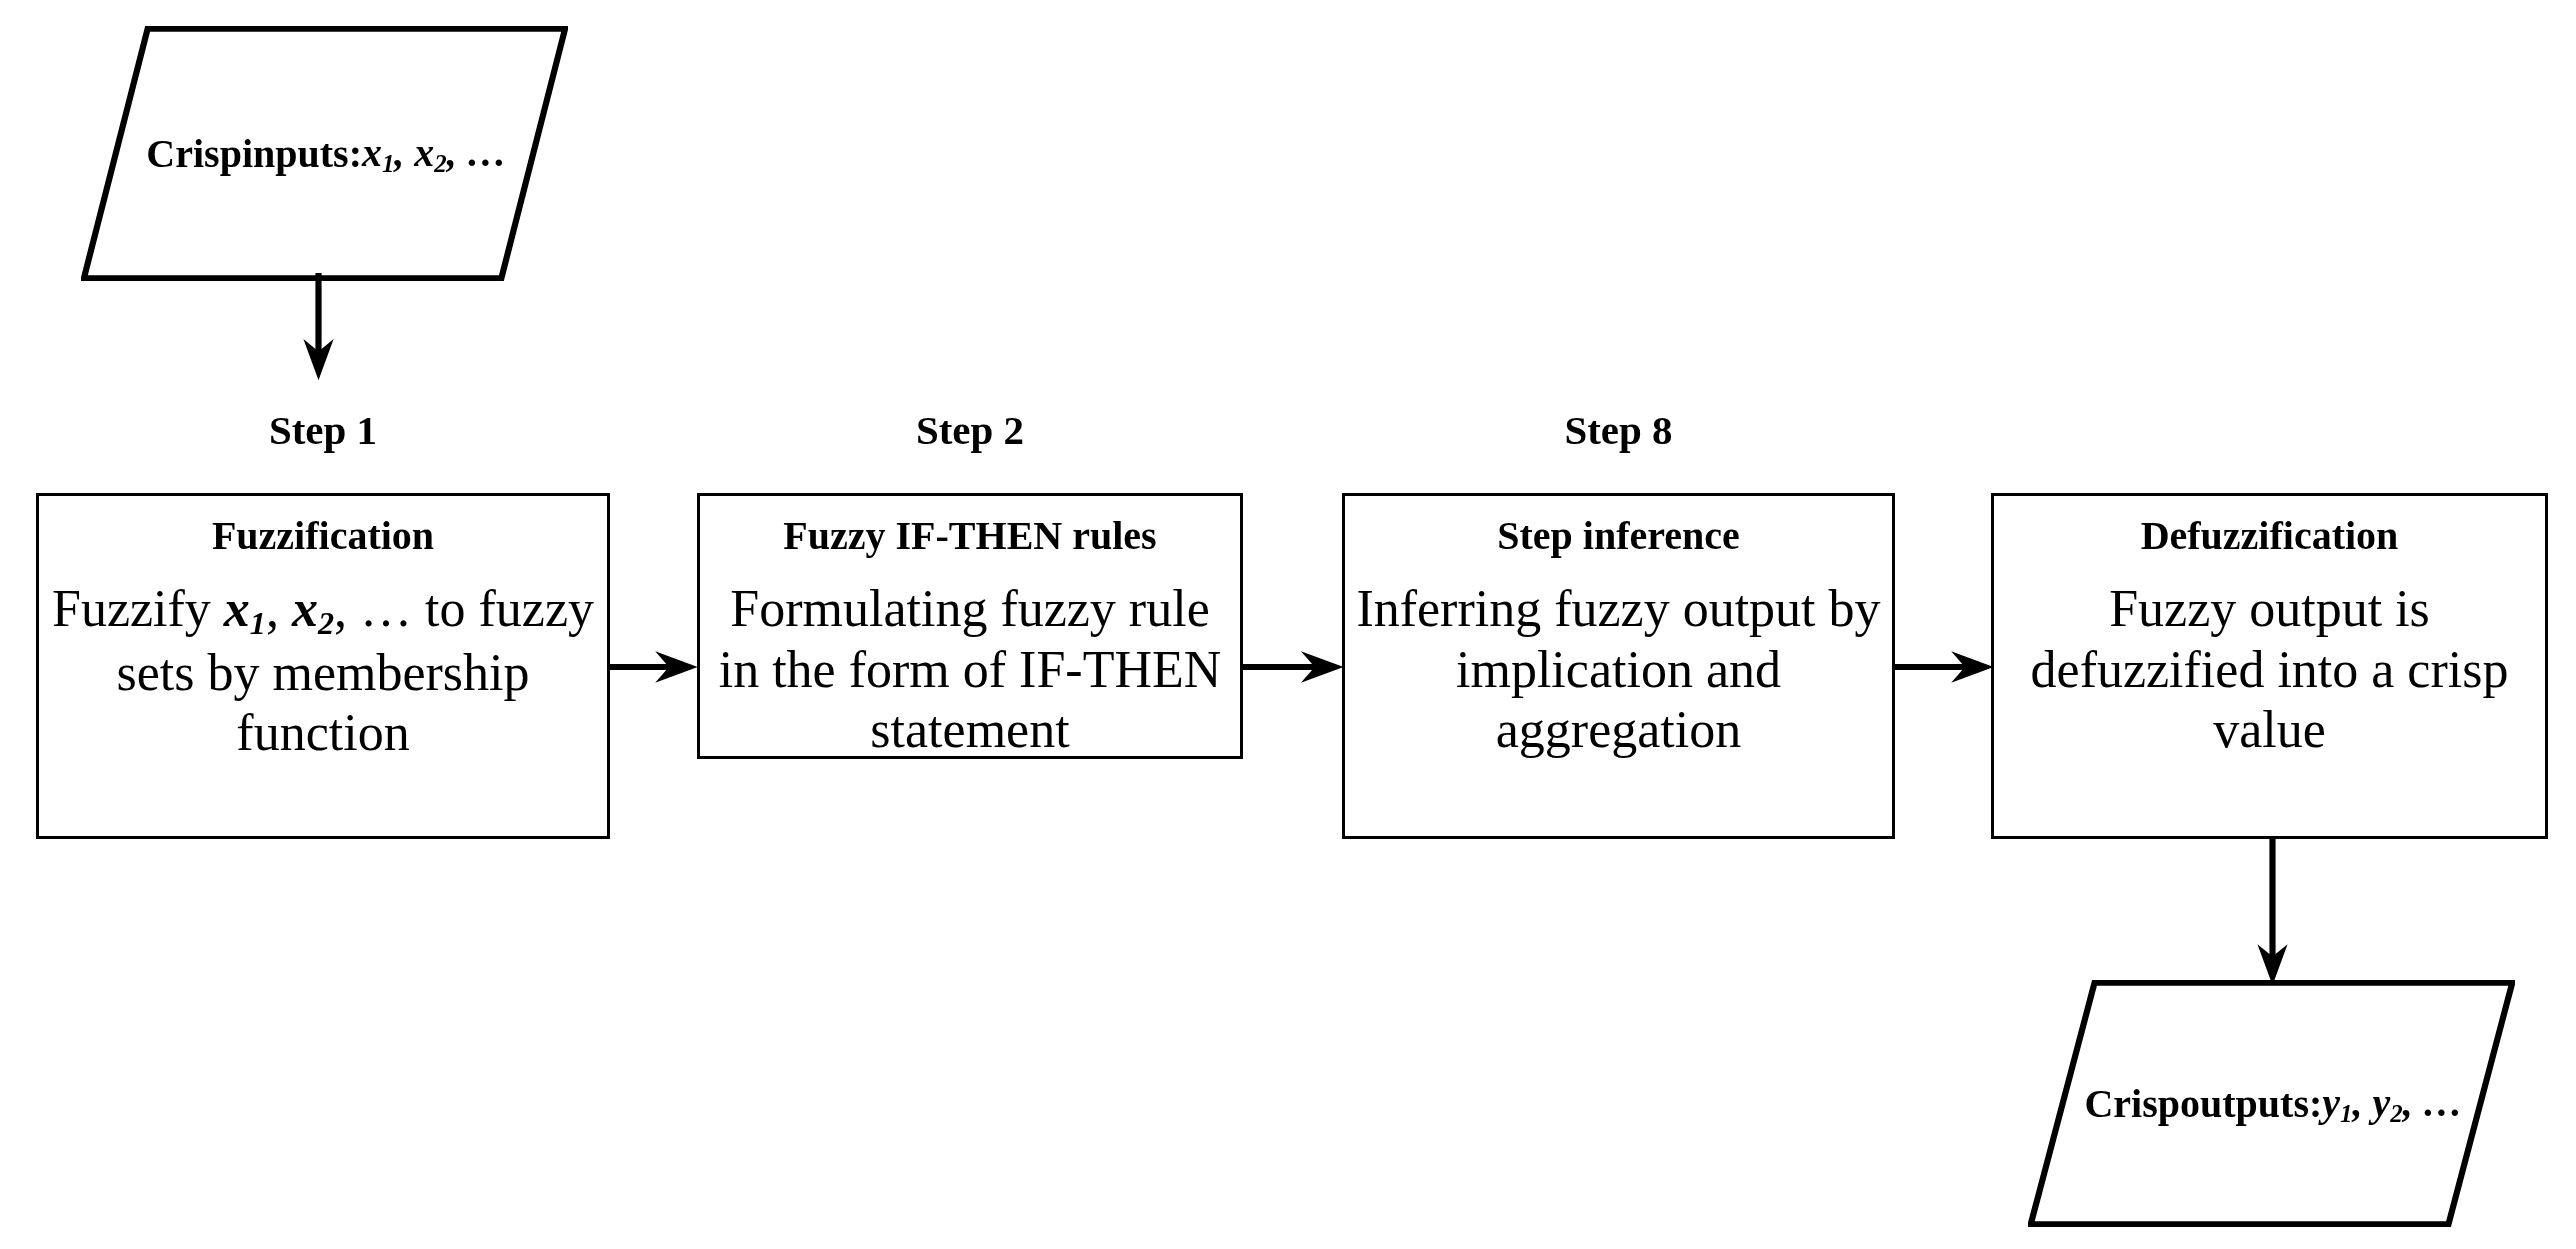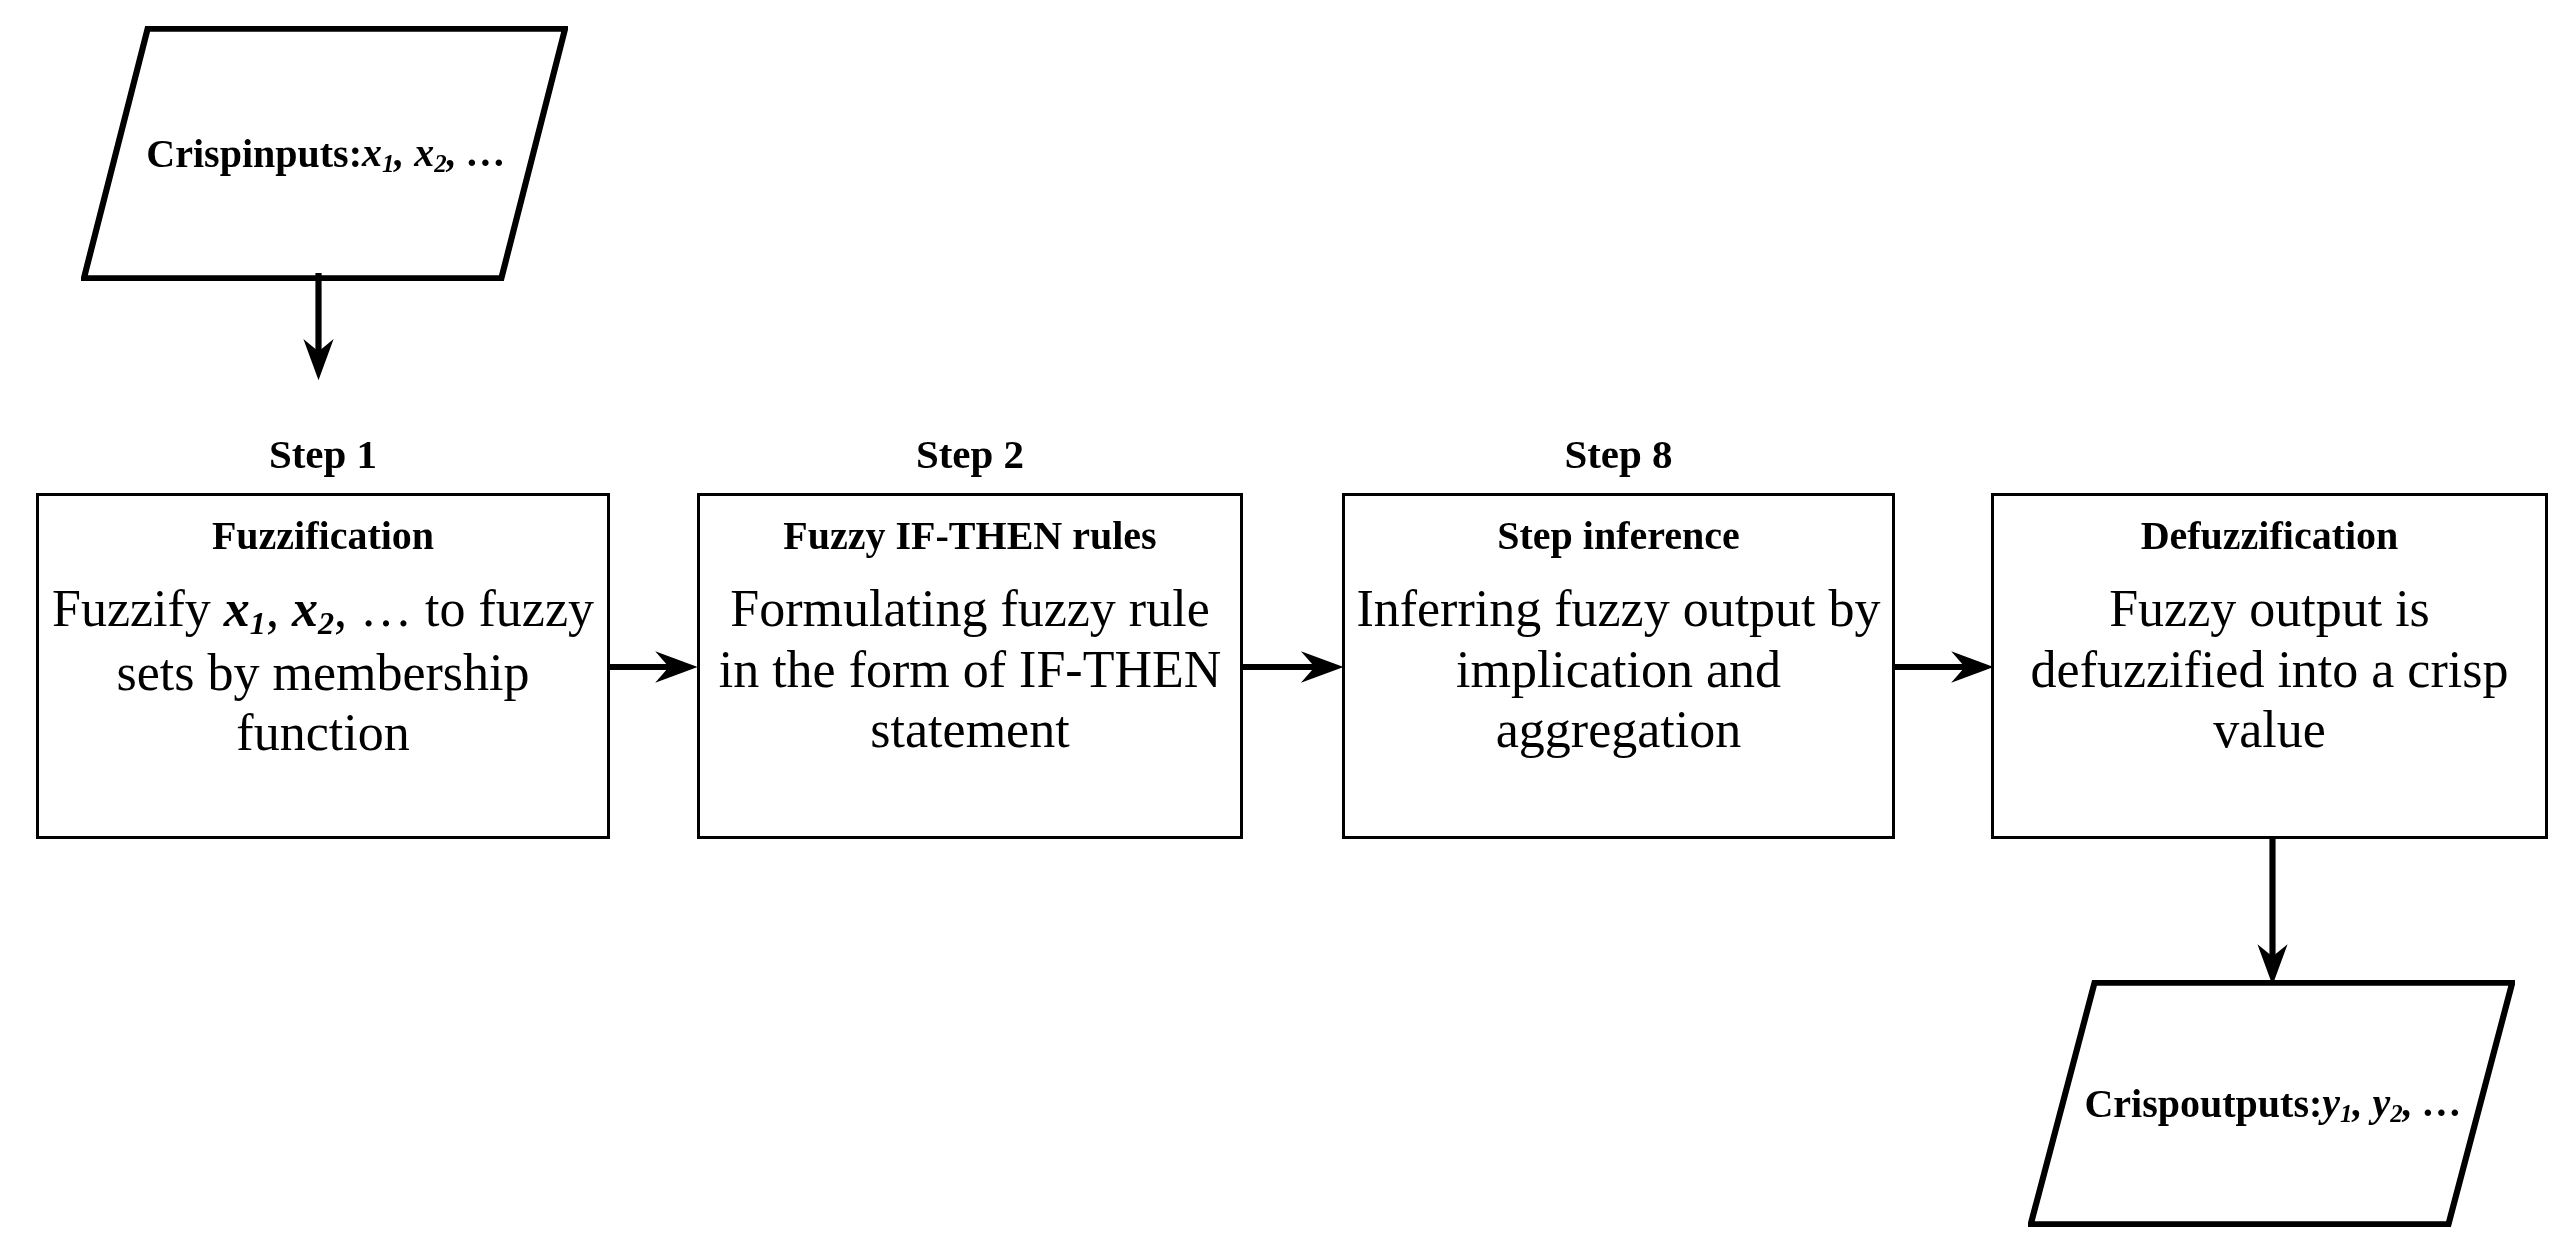--- a/index.html
+++ b/index.html
@@ -19,21 +19,20 @@
   }
 
   
   .step-label {
     position: absolute;
     font-weight: bold;
     font-size: 41px;
     line-height: 1;
     text-align: center;
     white-space: nowrap;
-    margin-top: 24px;
   }
 
   
   .process-box {
     position: absolute;
     box-sizing: border-box;
     border: 3.4px solid #000000;
     background: #ffffff;
     display: flex;
     flex-direction: column;
@@ -131,21 +130,21 @@
     <div class="box-body"><span>Fuzzify </span><span class="var">x</span><sub class="var">1</sub><span>, </span><span class="var">x</span><sub class="var">2</sub><span>, … to fuzzy sets by membership function</span></div>
   </div>
 
   <div class="connector" style="left:610px; top:649px;">
     <svg width="89" height="36" viewBox="0 0 130 52">
       <line x1="0" y1="26" x2="100" y2="26" stroke="#000000" stroke-width="9"></line>
       <polygon points="128,26 66,3 86,26 66,49" fill="#000000"></polygon>
     </svg>
   </div>
 
-  <div class="process-box" style="left:697px; top:493px; width:546px; height:346px;">
+  <div class="process-box" style="left:697px; top:493px; width:546px; height:266px;">
     <div class="box-title">Fuzzy IF-THEN rules</div>
     <div class="box-body">Formulating fuzzy rule in the form of IF-THEN statement</div>
   </div>
 
   <div class="connector" style="left:1243px; top:649px;">
     <svg width="102" height="36" viewBox="0 0 148 52">
       <line x1="0" y1="26" x2="118" y2="26" stroke="#000000" stroke-width="9"></line>
       <polygon points="146,26 84,3 104,26 84,49" fill="#000000"></polygon>
     </svg>
   </div>

